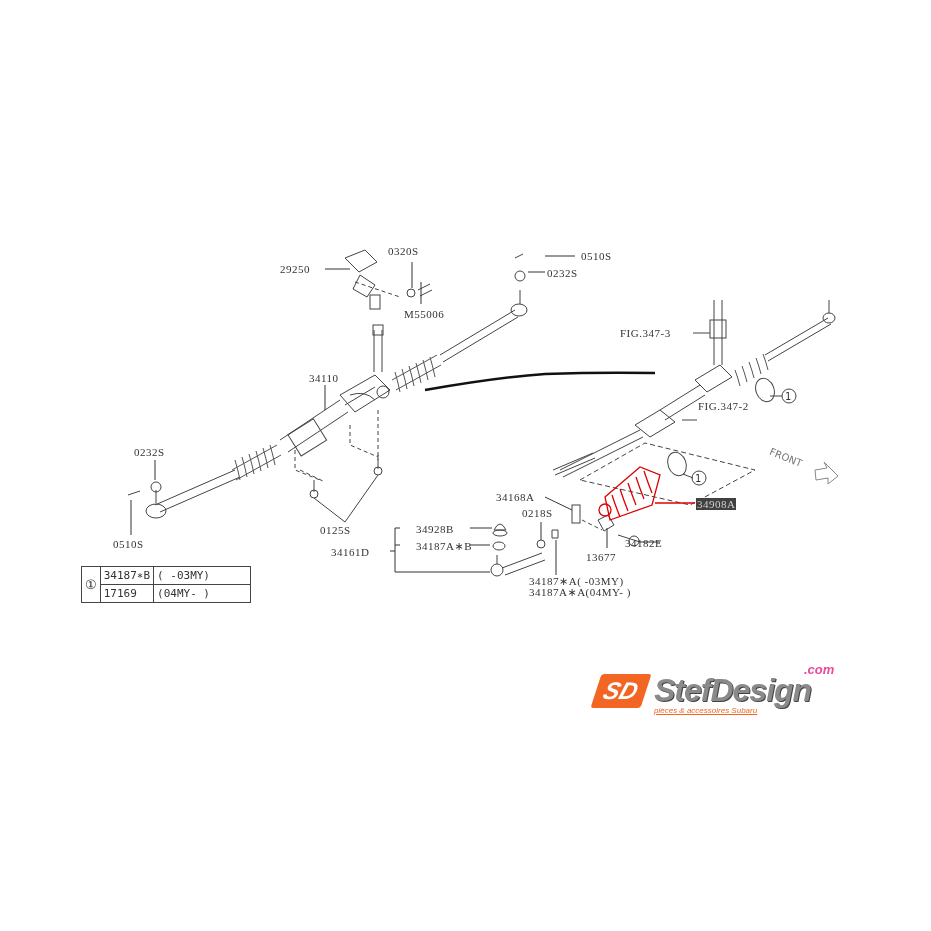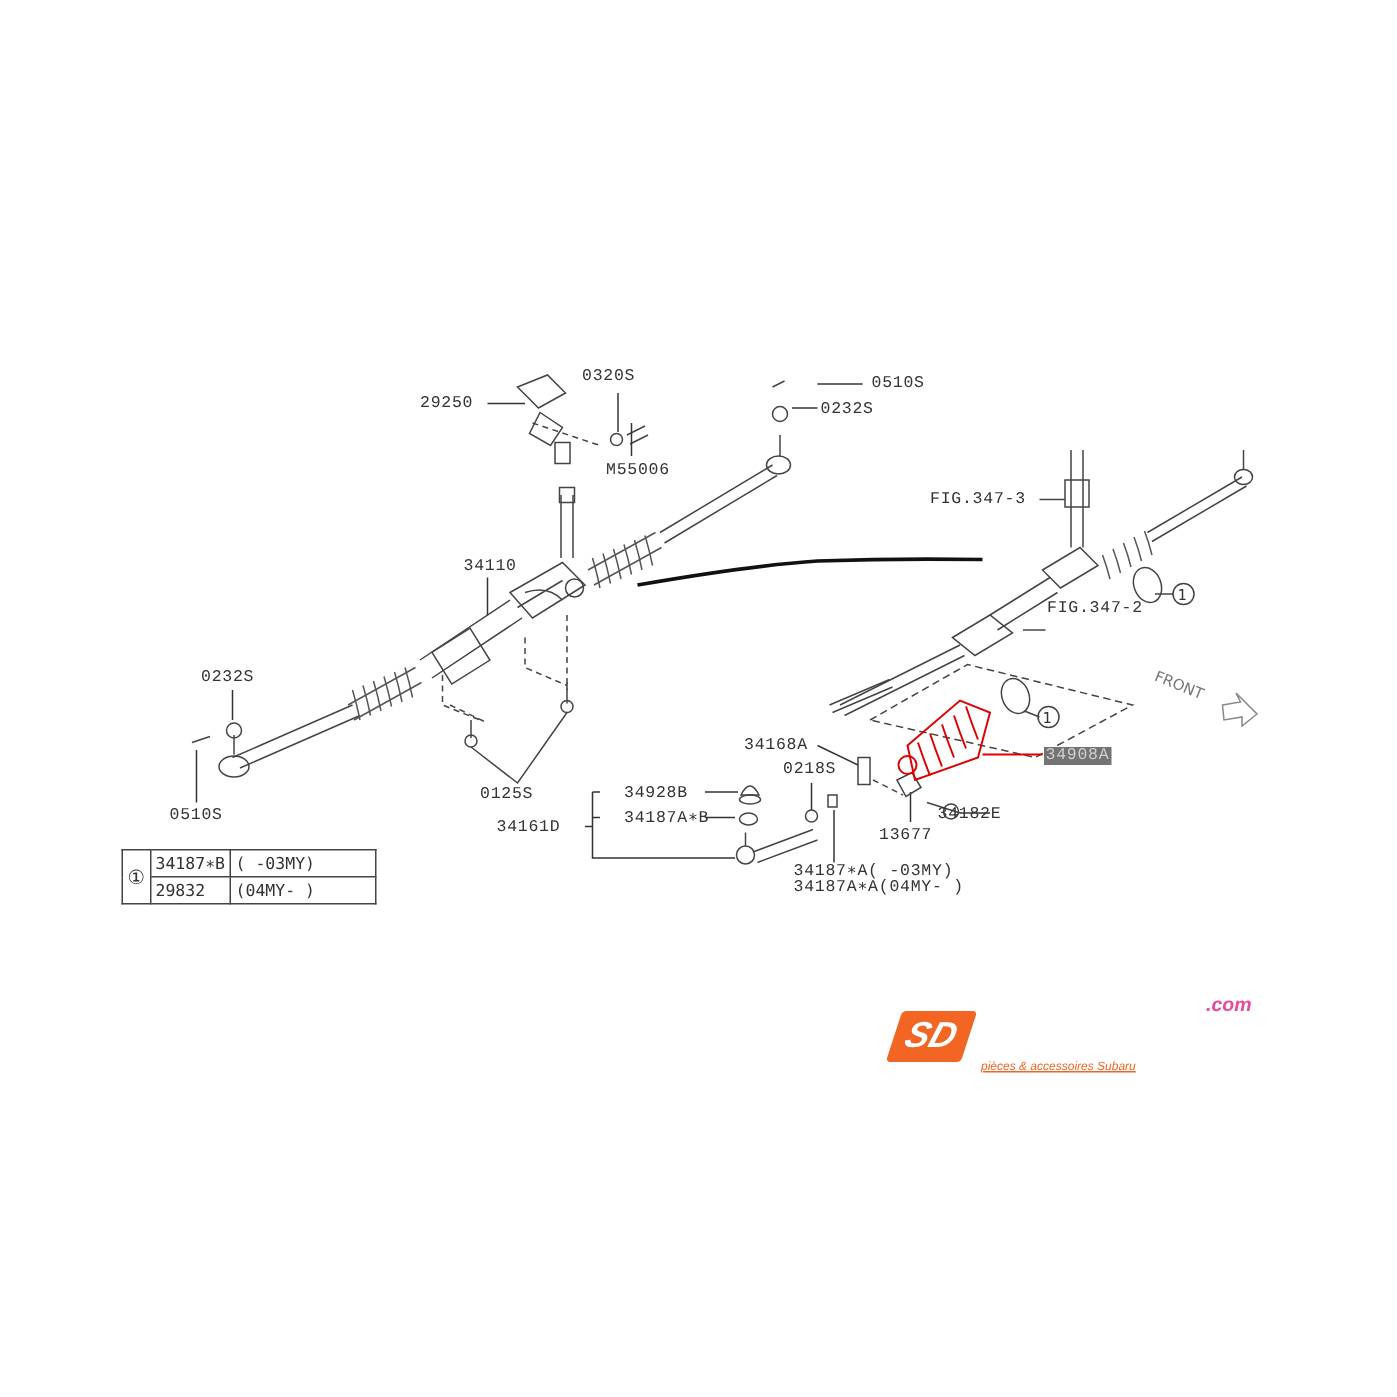--- a/index.html
+++ b/index.html
@@ -1,18 +1,18 @@
 <!DOCTYPE html>
 <html><head>
 <meta charset="utf-8">
 <style>
   html, body { margin:0; padding:0; background:#fff; }
   body { width:931px; height:931px; position:relative; overflow:hidden; font-family:"DejaVu Sans Mono", monospace; }
-  .lbl { position:absolute; font-family:Liberation Mono, monospace; font-size:11px; color:#333; letter-spacing:0.5px; white-space:nowrap; line-height:12px; }
-  .hl { background:#737373; color:#d0d0d0; padding:0 1px; }
+  .lbl { position:absolute; font-family:Liberation Serif, serif; font-size:11px; color:#333; letter-spacing:0.5px; white-space:nowrap; line-height:12px; }
+  .hl { background:#404040; color:#d0d0d0; padding:0 1px; }
   svg.art { position:absolute; left:0; top:0; }
   .legend { position:absolute; left:81px; top:566px; border-collapse:collapse; font-family:"DejaVu Sans Mono", monospace; font-size:11px; color:#333; }
   .legend td { border:1px solid #444; padding:1px 3px; height:15px; white-space:nowrap; }
   .logo { position:absolute; left:596px; top:668px; width:260px; height:50px; }
   .logo-mark { position:absolute; left:0; top:6px; width:50px; height:34px; background:#f26522; transform:skewX(-18deg); border-radius:3px; }
   .logo-mark span { position:absolute; left:8px; top:3px; font:bold italic 24px "Liberation Sans", sans-serif; color:#fff; }
   .logo-name { position:absolute; left:58px; top:4px; font:bold italic 32px "Liberation Sans", sans-serif; color:#8a8a8a; letter-spacing:-1px; text-shadow:1px 1px 0 #444; }
   .logo-com { position:absolute; left:208px; top:-6px; font:bold italic 13px "Liberation Sans", sans-serif; color:#ec4899; }
   .logo-tag { position:absolute; left:58px; top:38px; font:italic 8px "Liberation Sans", sans-serif; color:#f26522;text-decoration:underline; }
   .front { position:absolute; left:772px; top:446px; font-size:10px; color:#777; transform:rotate(22deg); transform-origin:left top; font-family:"DejaVu Sans", sans-serif; }
@@ -182,25 +182,26 @@
 <div class="front">FRONT</div>
 
 <table class="legend">
   <tbody>
       <tr>
     <td rowspan="2" style="font-size:13px;text-align:center">①</td>
     <td>34187∗B</td>
     <td style="width:90px">(      -03MY)</td>
   </tr>
   <tr>
-    <td>29832</td>
+    <td>17169</td>
     <td>(04MY-      )</td>
   </tr>
 </tbody>
   </table>
 
 <div class="logo">
   <div class="logo-mark">
       <span>SD</span>
     </div>
+  <div class="logo-name">StefDesign</div>
   <div class="logo-com">.com</div>
   <div class="logo-tag">pièces &amp; accessoires Subaru</div>
 </div>
 
 </body></html>

